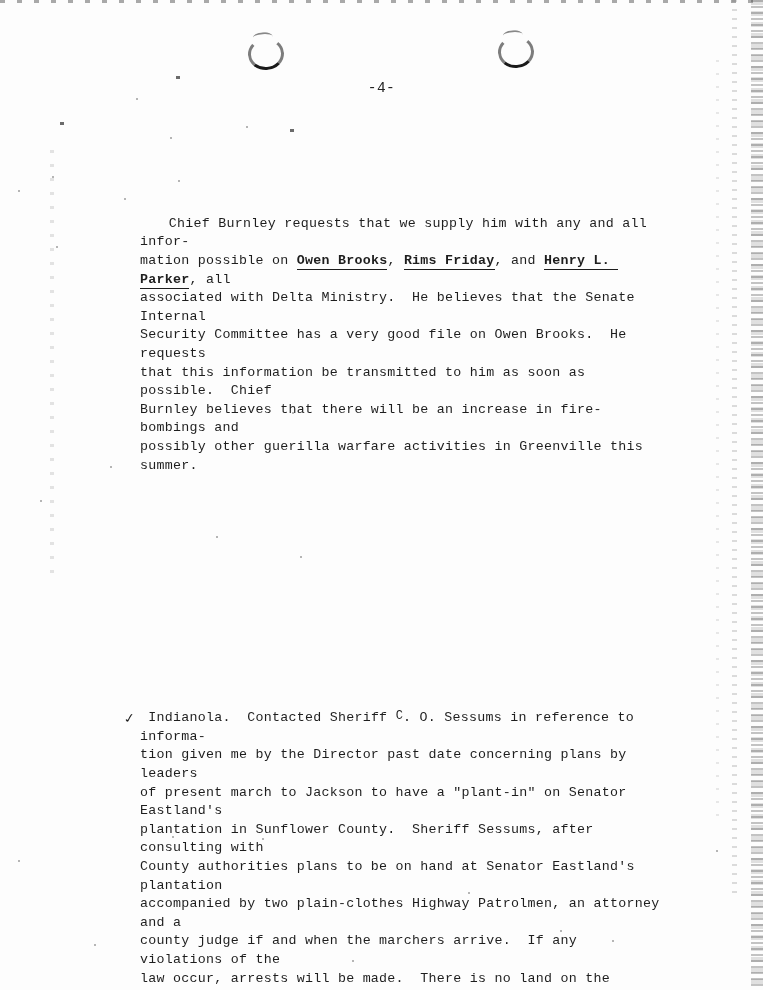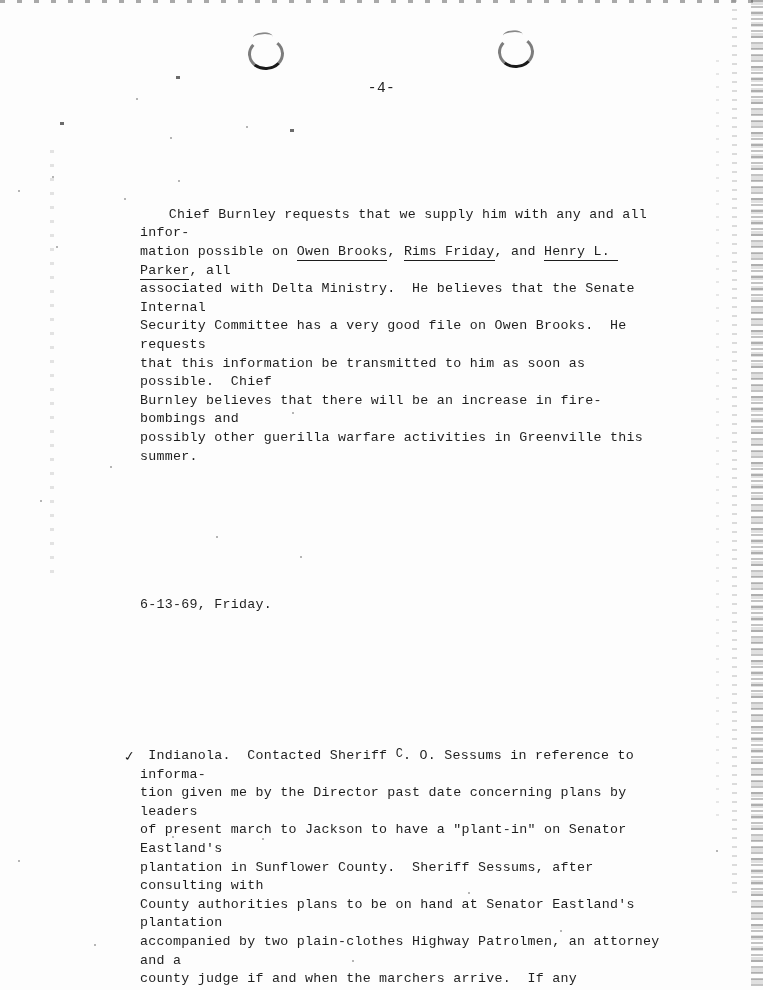--- a/index.html
+++ b/index.html
@@ -110,25 +110,25 @@
     position: absolute;
     top: 150px;
     left: 140px;
     width: 520px;
     font-size: 13.3px;
     line-height: 18.6px;
     color: #1e1e1e;
     letter-spacing: .02em;
     white-space: pre-wrap;
   }
-  .para { margin: 0 0 0 0; }
+  .para { margin: 9px 0 0 0; }
   .gap { height: 18.6px; }
   .indent { display: inline-block; width: 3.6ch; }
 
-  u.u { text-decoration: none; border-bottom: 1.6px solid #1c1c1c; padding-bottom: 1px; }
+  u.u { text-decoration: none; border-bottom: 1.6px solid #1c1c1c; padding-bottom: 1px; font-weight: bold; }
   .sup { vertical-align: 2px; font-size: 12px; }
   .checkmark {
     position: absolute;
     left: -14px;
     top: 3px;
     font-size: 13px;
     color: #1a1a1a;
     transform: rotate(-16deg) scaleX(1.4);
   }
   .rel { position: relative; }
@@ -180,21 +180,20 @@
     <div class="para"><span class="indent"></span>Chief Burnley requests that we supply him with any and all infor-
 mation possible on <u class="u">Owen Brooks</u>, <u class="u">Rims Friday</u>, and <u class="u">Henry L. Parker</u>, all
 associated with Delta Ministry.  He believes that the Senate Internal
 Security Committee has a very good file on Owen Brooks.  He requests
 that this information be transmitted to him as soon as possible.  Chief
 Burnley believes that there will be an increase in fire-bombings and
 possibly other guerilla warfare activities in Greenville this summer.</div>
 
     <div class="gap"></div>
 
-    <div class="para">6-13-69, Friday.</div>
 
     <div class="gap"></div>
 
     <div class="para rel"><span class="checkmark">✓</span> Indianola.  Contacted Sheriff <span class="sup">C</span>. O. Sessums in reference to informa-
 tion given me by the Director past date concerning plans by leaders
 of present march to Jackson to have a "plant-in" on Senator Eastland's
 plantation in Sunflower County.  Sheriff Sessums, after consulting with
 County authorities plans to be on hand at Senator Eastland's plantation
 accompanied by two plain-clothes Highway Patrolmen, an attorney and a
 county judge if and when the marchers arrive.  If any violations of the

